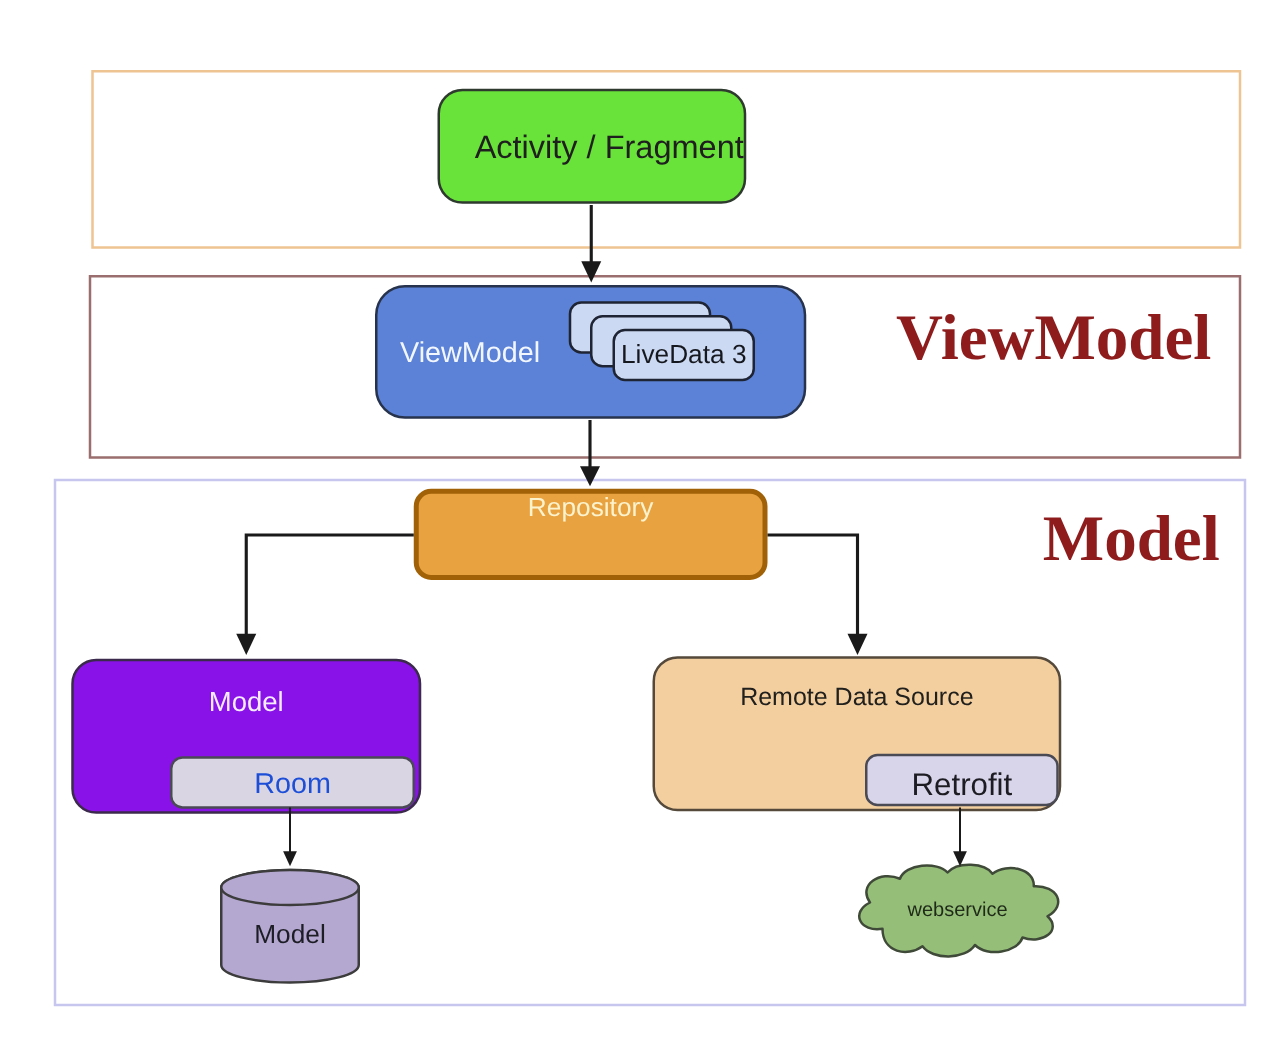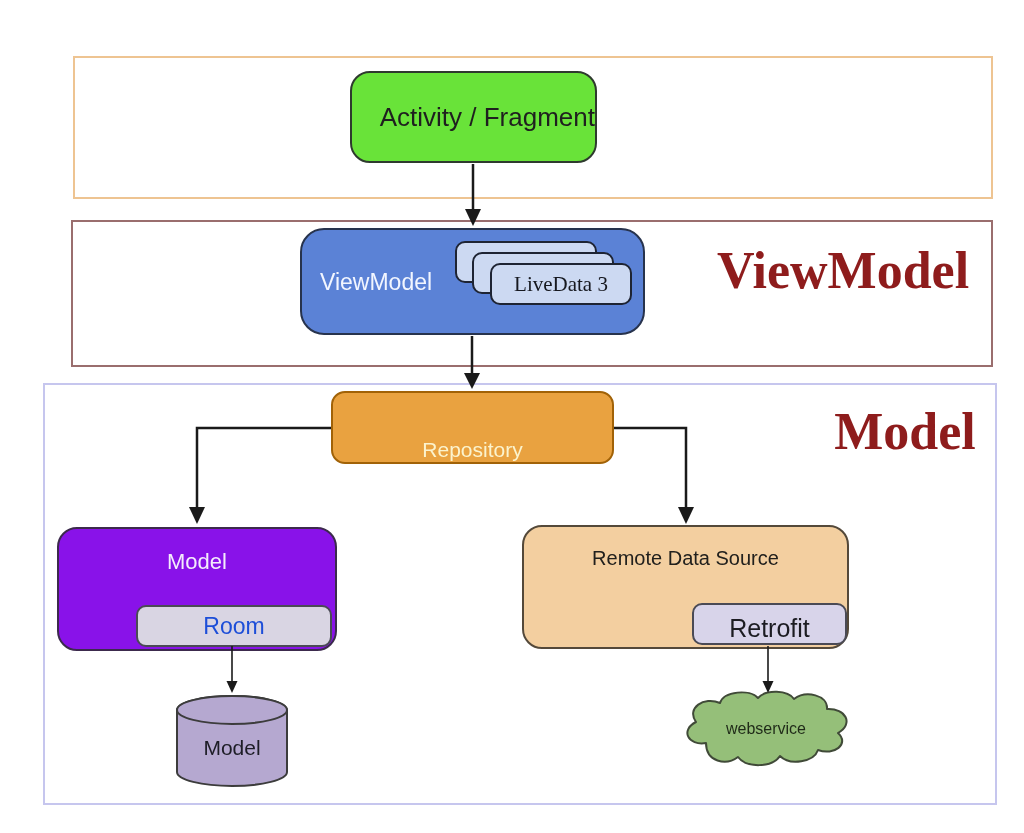--- a/index.html
+++ b/index.html
@@ -39,31 +39,31 @@
   .node-viewmodel{
     left:300px;top:228px;width:345px;height:107px;
     background:#5b82d6;border:2px solid #27334d;border-radius:24px;
   }
   .vm-text{
     position:absolute;left:18px;top:50%;transform:translateY(-50%);
     color:#f2f6ff;font-size:23px;
   }
   .card{
     position:absolute;box-sizing:border-box;
-    width:142px;height:42px;
-    background:#ccd9f2;border:2px solid #1e2433;border-radius:10px;font-family:Liberation Serif, serif;
+    width:114px;height:42px;
+    background:#ccd9f2;border:2px solid #1e2433;border-radius:10px;
   }
   .card1{left:153px;top:11px;}
   .card2{left:170px;top:22px;}
   .card3{left:188px;top:33px;display:flex;align-items:center;justify-content:center;
     font-size:21px;color:#16181f;}
   .node-repository{
     left:331px;top:391px;width:283px;height:73px;
-    background:#e9a240;border:2px solid #a16207;border-radius:14px;
-    display:flex;align-items:flex-end;justify-content:center;
+    background:#e9a240;border:4px solid #a16207;border-radius:14px;
+    display:flex;align-items:flex-start;justify-content:center;
     font-size:21px;color:#fbf3cd;
   }
   .node-model{
     left:57px;top:527px;width:280px;height:124px;
     background:#8912e9;border:2px solid #3c2a4d;border-radius:20px;
   }
   .node-model .head-label{
     position:absolute;left:0;right:0;top:20px;text-align:center;
     color:#f4ecfc;font-size:22px;
   }

